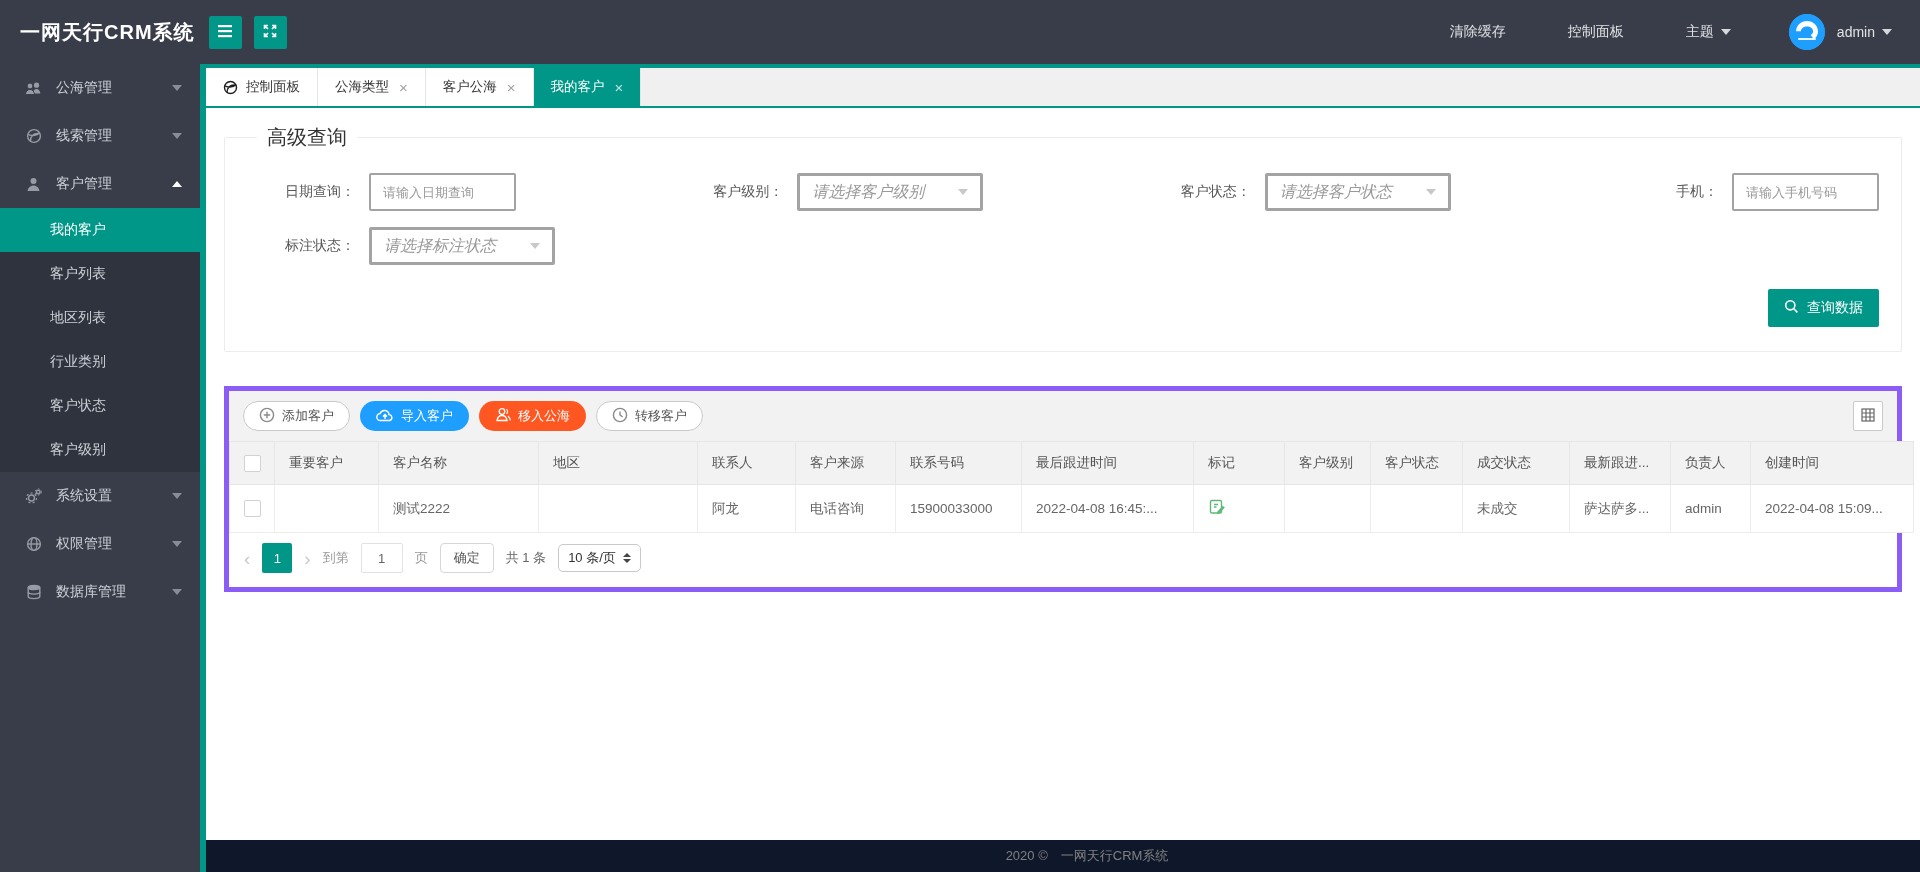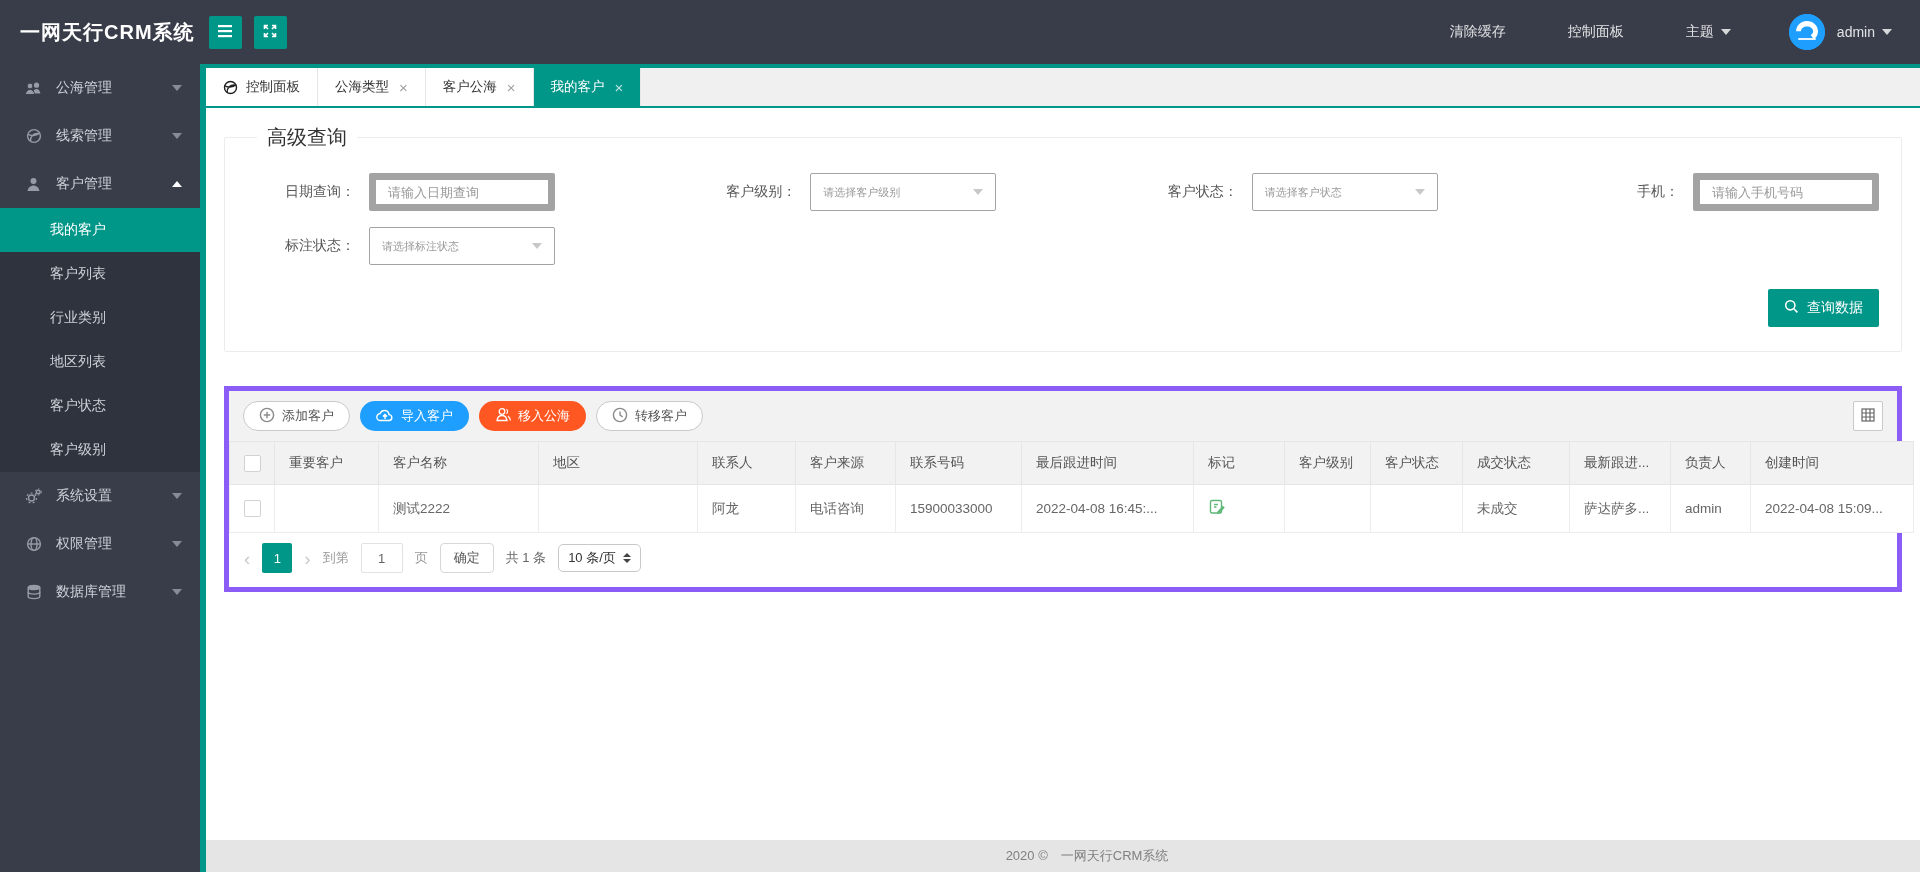--- a/index.html
+++ b/index.html
@@ -41,23 +41,23 @@
   .tab .tglobe { margin-right:8px; display:flex; }
 
   
   .content { flex:1; padding:0 18px; overflow:hidden; }
   fieldset.query { margin-top:16px; border:1px solid #ececec; border-radius:2px; padding:6px 22px 24px; }
   fieldset.query legend { font-size:20px; color:#333; padding:0 10px; margin-left:10px; }
   .qrow { display:flex; align-items:flex-start; margin-top:16px; justify-content:space-between; }
   .qrow.second { justify-content:flex-start; }
   .qgroup { display:flex; align-items:center; }
   .qlabel { width:108px; text-align:right; margin-right:14px; font-size:14px; color:#565656; white-space:nowrap; }
-  .q-input { width:186px; height:38px; border:7px solid #a3a3a3; border-radius:2px; padding:8px 12px; font-size:13px; color:#666; outline:none; background:#fff; }
+  .q-input { width:147px; height:38px; border:2px solid #a3a3a3; border-radius:2px; padding:8px 12px; font-size:13px; color:#666; outline:none; background:#fff; }
   .q-input::placeholder { color:#999; }
-  .q-select { width:186px; height:38px; border:1px solid #a3a3a3; border-radius:2px; padding:0 12px; font-size:11px; color:#999; background:#fff; display:flex; align-items:center; cursor:pointer; }
+  .q-select { width:186px; height:38px; border:3px solid #a3a3a3; border-radius:2px; padding:0 12px; font-size:16px; color:#999; background:#fff; display:flex; align-items:center; cursor:pointer;font-style:italic; }
   .q-select .sel-caret { margin-left:auto; color:#c8c8c8; }
   .submit-row { display:flex; justify-content:flex-end; margin-top:24px; }
   .submit-btn { height:38px; background:#009688; border:none; color:#fff; border-radius:2px; padding:0 16px; font-size:14px; display:flex; align-items:center; gap:8px; cursor:pointer;justify-content:flex-end; }
 
   
   .card { margin-top:34px; border:5px solid #8b5cf6; }
   .toolbar { background:#f2f2f2; padding:10px 14px; display:flex; align-items:center; }
   .pill { height:30px; border-radius:15px; display:flex; align-items:center; gap:7px; padding:0 15px; font-size:13px; margin-right:10px; border:1px solid transparent; cursor:pointer; white-space:nowrap; }
   .pill.default { background:#fff; border-color:#c9c9c9; color:#555; }
   .pill.blue { background:#1E9FFF; color:#fff; }
@@ -76,21 +76,21 @@
   .pg-next { color:#c9c9c9; }
   .pg-cur { width:30px; height:30px; background:#009688; color:#fff; display:flex; align-items:center; justify-content:center; border-radius:2px; font-size:13px; cursor:pointer; }
   .goto-input { width:42px; height:30px; border:1px solid #e2e2e2; border-radius:2px; text-align:center; font-size:13px; color:#666; outline:none; }
   .confirm-btn { height:30px; padding:0 13px; border:1px solid #d7d7d7; background:#fff; border-radius:4px; color:#555; font-size:13px; cursor:pointer; }
   .size-select { height:28px; border:1px solid #c9c9c9; border-radius:5px; padding:0 9px; display:flex; align-items:center; gap:7px; background:#fff; color:#333; cursor:pointer; }
   .stepper { display:flex; flex-direction:column; gap:2px; }
   .stepper .caret-up { border-left-width:4px; border-right-width:4px; border-bottom-width:4px; color:#444; }
   .stepper .caret-down { border-left-width:4px; border-right-width:4px; border-top-width:4px; color:#444; }
 
   
-  .footer { flex:0 0 32px; background:#e5e5e5; display:flex; align-items:center; justify-content:center; color:#808080; font-size:13px;padding-left:48px; }
+  .footer { flex:0 0 32px; background:#0f172a; display:flex; align-items:center; justify-content:center; color:#808080; font-size:13px;padding-left:48px; }
 </style>
 </head>
 <body>
 
 <div class="app">
 
   <div class="header">
     <div class="brand">一网天行CRM系统</div>
     <div class="hbtn">
       <span>
@@ -163,22 +163,22 @@
               <circle cx="7.5" cy="4" r="3"></circle>
               <path d="M1.5 14c.5-3.4 3-5.6 6-5.6s5.5 2.2 6 5.6z"></path>
             </svg>
         </span>
         <span>客户管理</span>
         <span class="scaret caret-up"></span>
       </div>
       <div class="submenu">
         <div class="sub-item active">我的客户</div>
         <div class="sub-item">客户列表</div>
+        <div class="sub-item">地区列表</div>
         <div class="sub-item">行业类别</div>
-        <div class="sub-item">地区列表</div>
         <div class="sub-item">客户状态</div>
         <div class="sub-item">客户级别</div>
       </div>
       <div class="side-item">
         <span class="sicon">
           <svg width="17" height="16" viewBox="0 0 17 16" fill="none" stroke="#aeb3bc" stroke-width="1.4">
               <circle cx="6.5" cy="10" r="3"></circle>
               <circle cx="6.5" cy="10" r="5" stroke-dasharray="2 2.4" stroke-width="1.2"></circle>
               <circle cx="13.2" cy="4" r="1.8"></circle>
               <circle cx="13.2" cy="4" r="3.1" stroke-dasharray="1.5 2" stroke-width="1"></circle>

